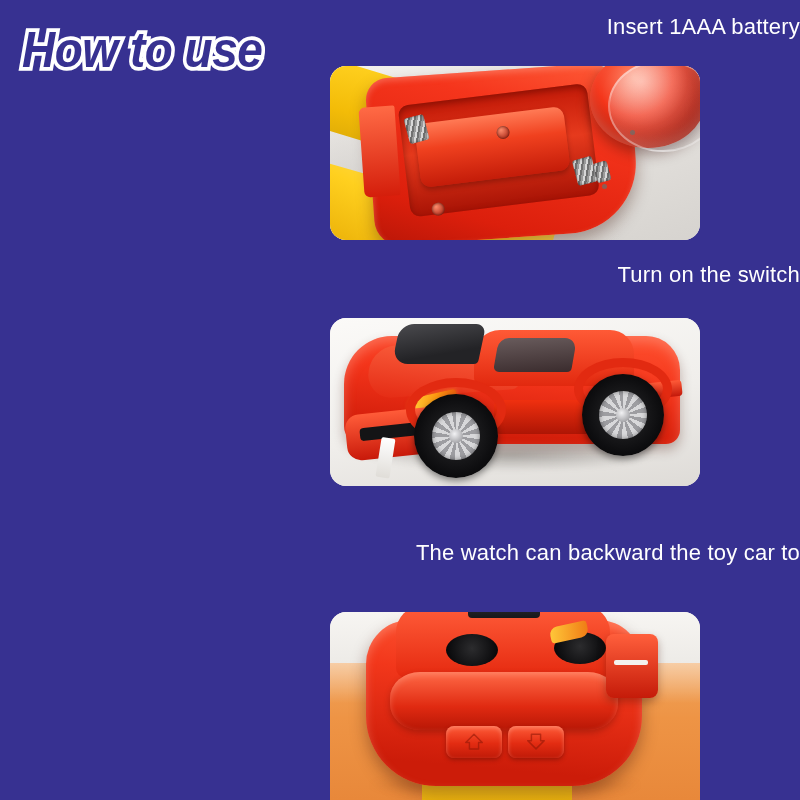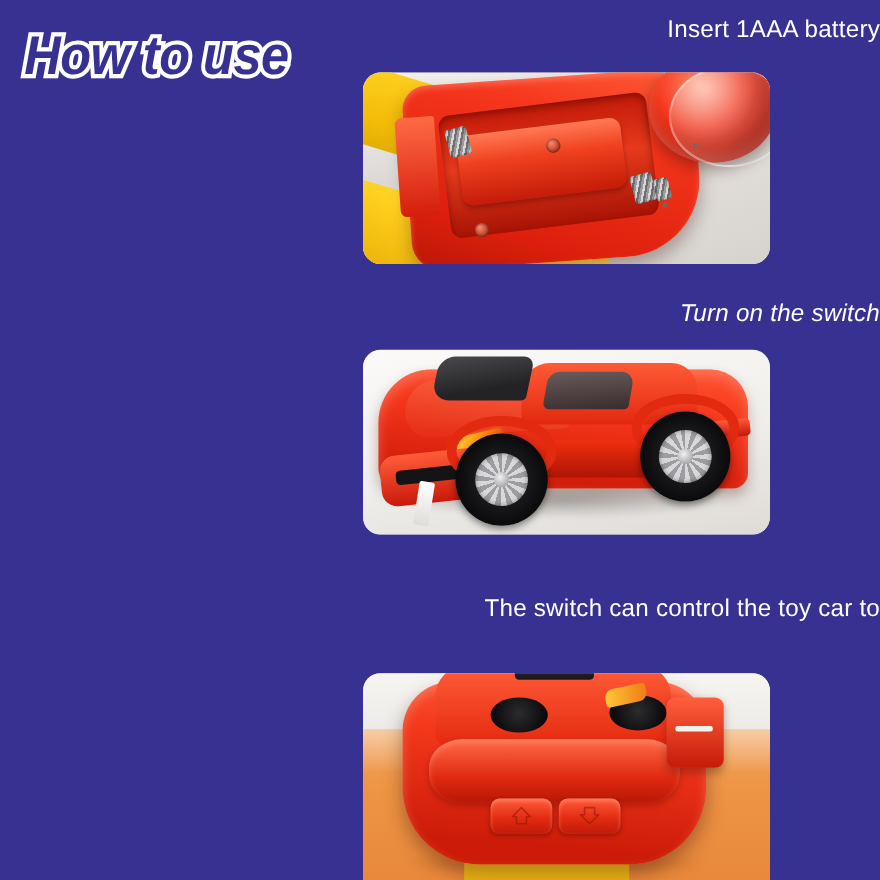--- a/index.html
+++ b/index.html
@@ -35,21 +35,21 @@
     position:absolute;
     left:0; width:800px;
     text-align:right;
     color:#ffffff;
     font-size:22px;
     font-weight:500;
     line-height:30px;
     letter-spacing:.2px;
   }
   #cap1{ top:12px; }
-  #cap2{ top:270px;font-style:italic; }
+  #cap2{ top:260px; }
   #cap3{ top:538px; }
 
   
   .card{
     position:absolute;
     left:330px; width:370px;
     border-radius:16px;
     overflow:hidden;
     background:#e9e6e2;
   }
@@ -389,21 +389,21 @@
     </div>
     <div class="p2-wheel p2-w2">
       <div class="p2-rim p2-r2">
         <div class="p2-hub"></div>
       </div>
     </div>
   </div>
 </div>
 
 <div class="caption" id="cap3">
-  <div>The switch can control the toy car to</div>
+  <div>The watch can backward the toy car to</div>
 </div>
 
 <div class="card" id="card3">
   <div class="photo">
     <div class="p3-top"></div>
     <div class="p3-table"></div>
     <div class="p3-tableSheen"></div>
     <div class="p3-shadow"></div>
     <div class="p3-strap"></div>
 

